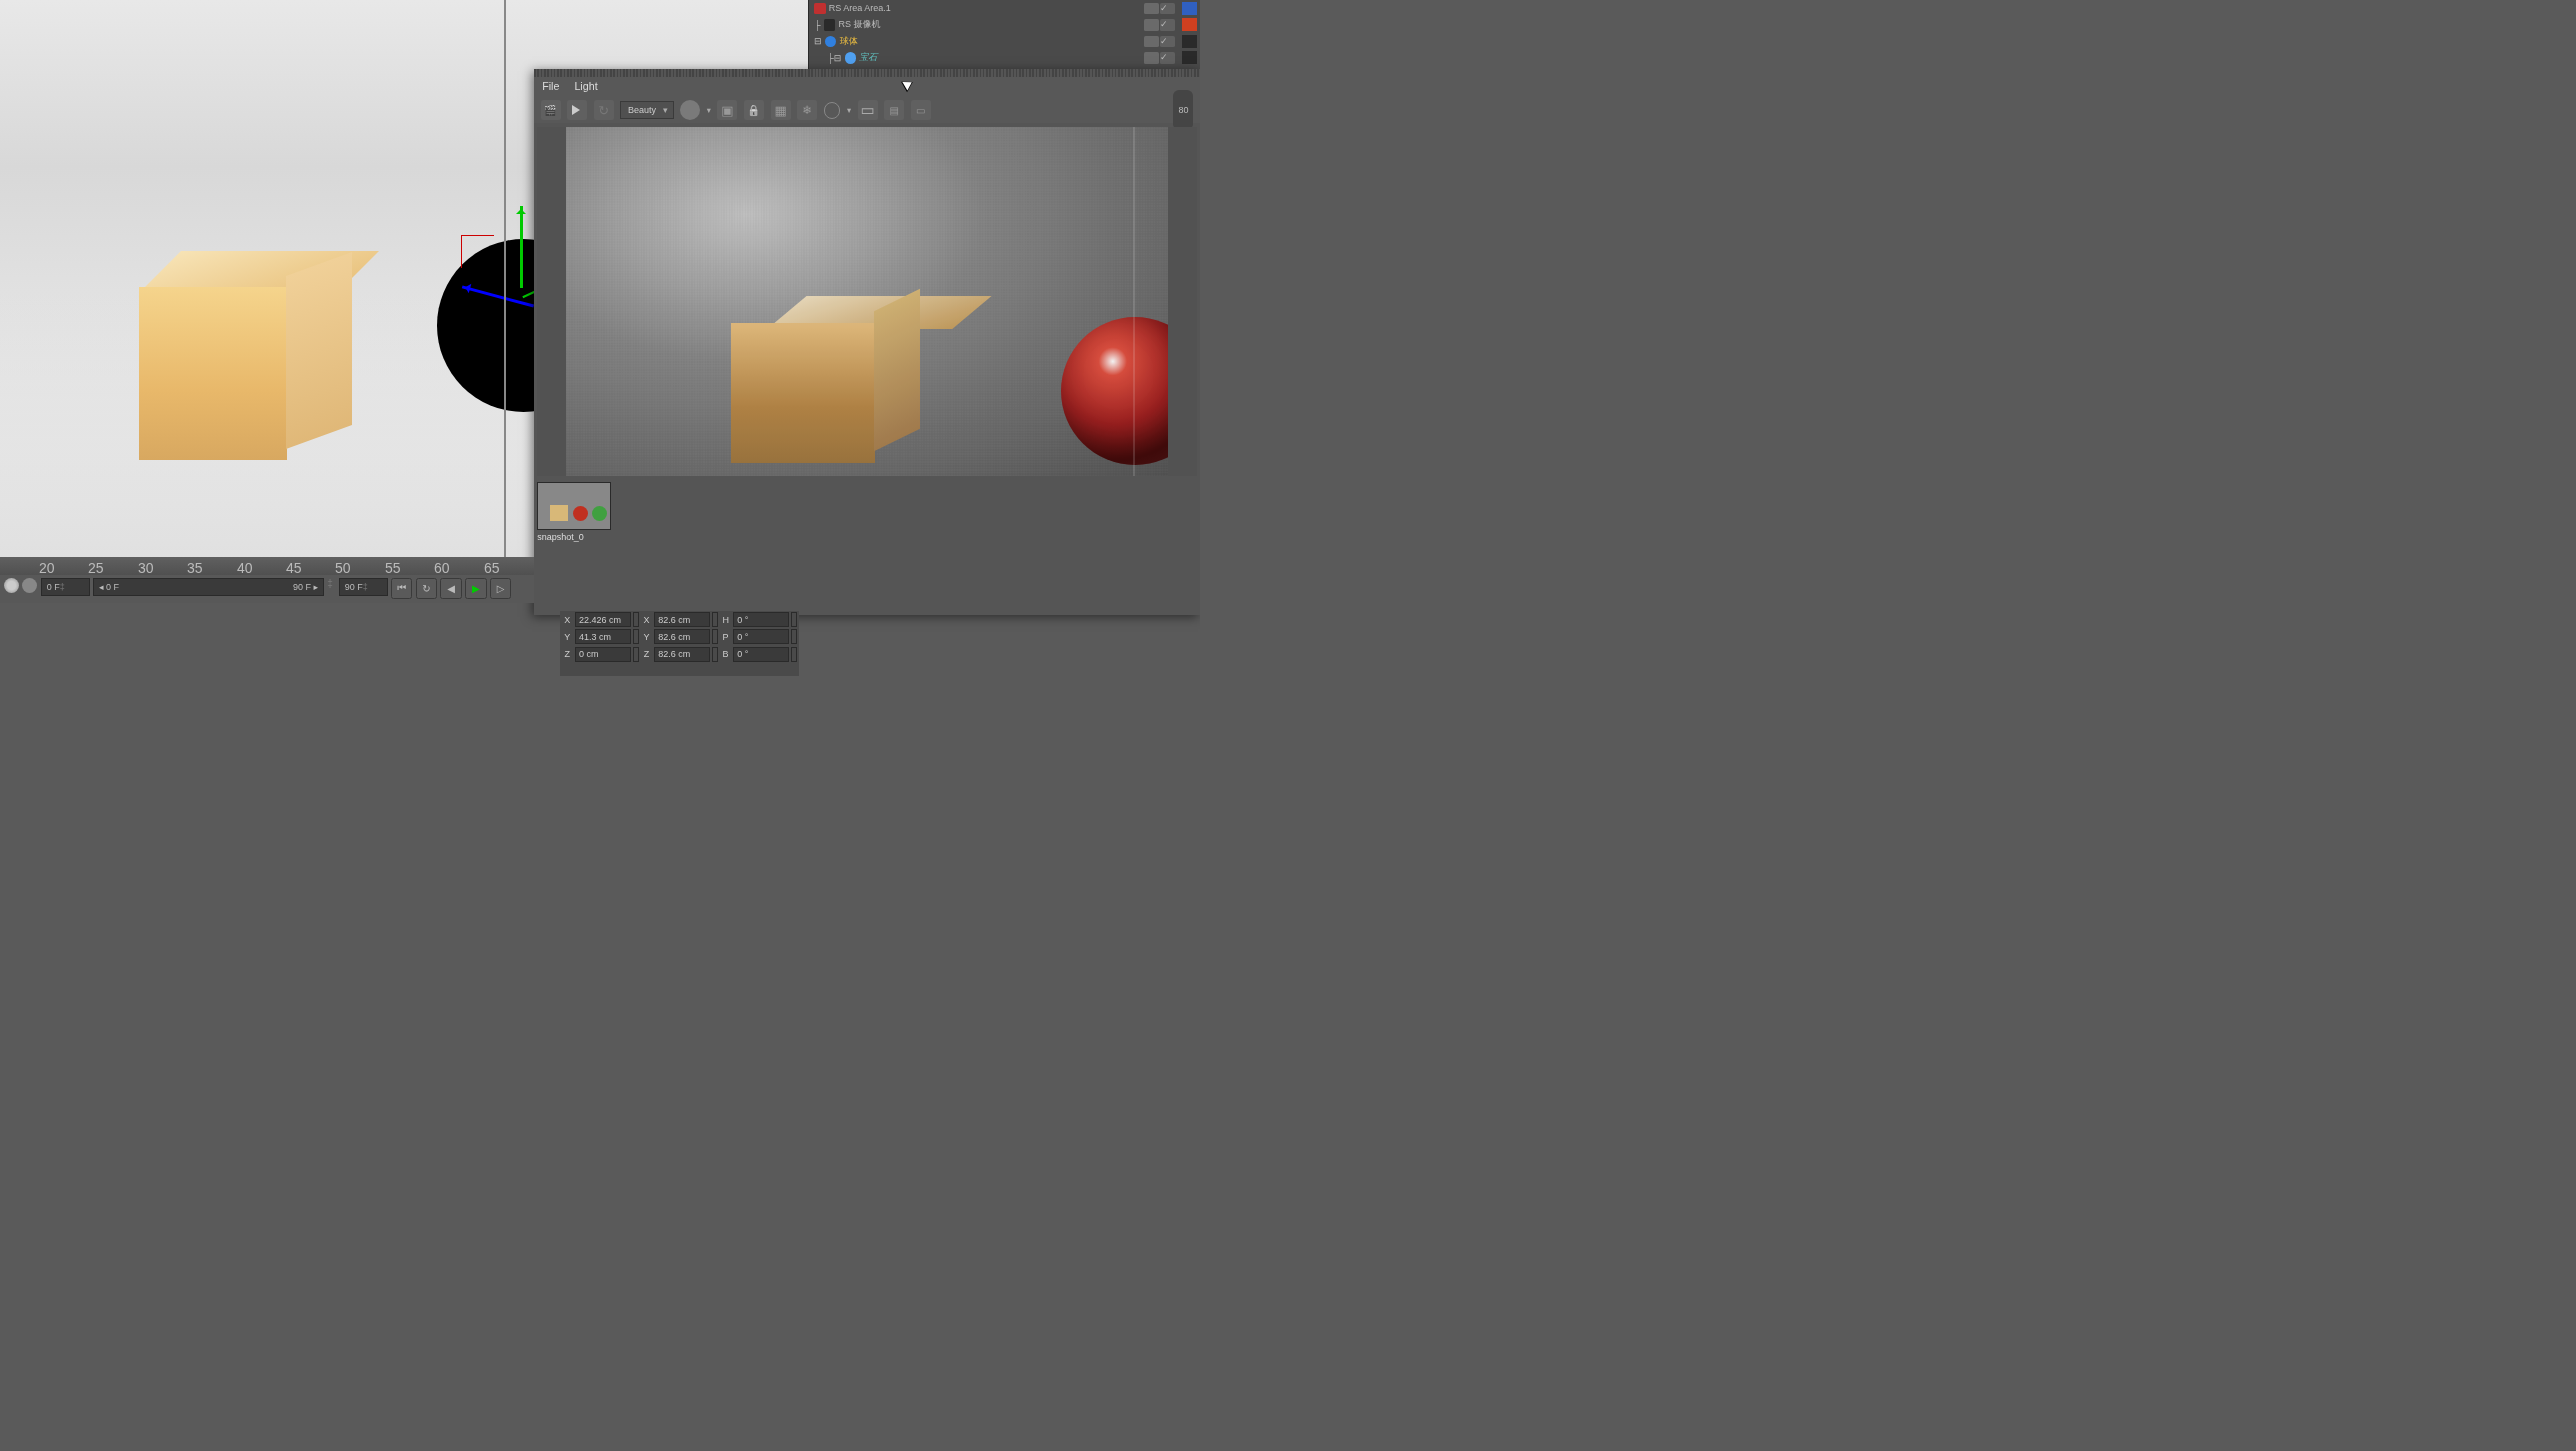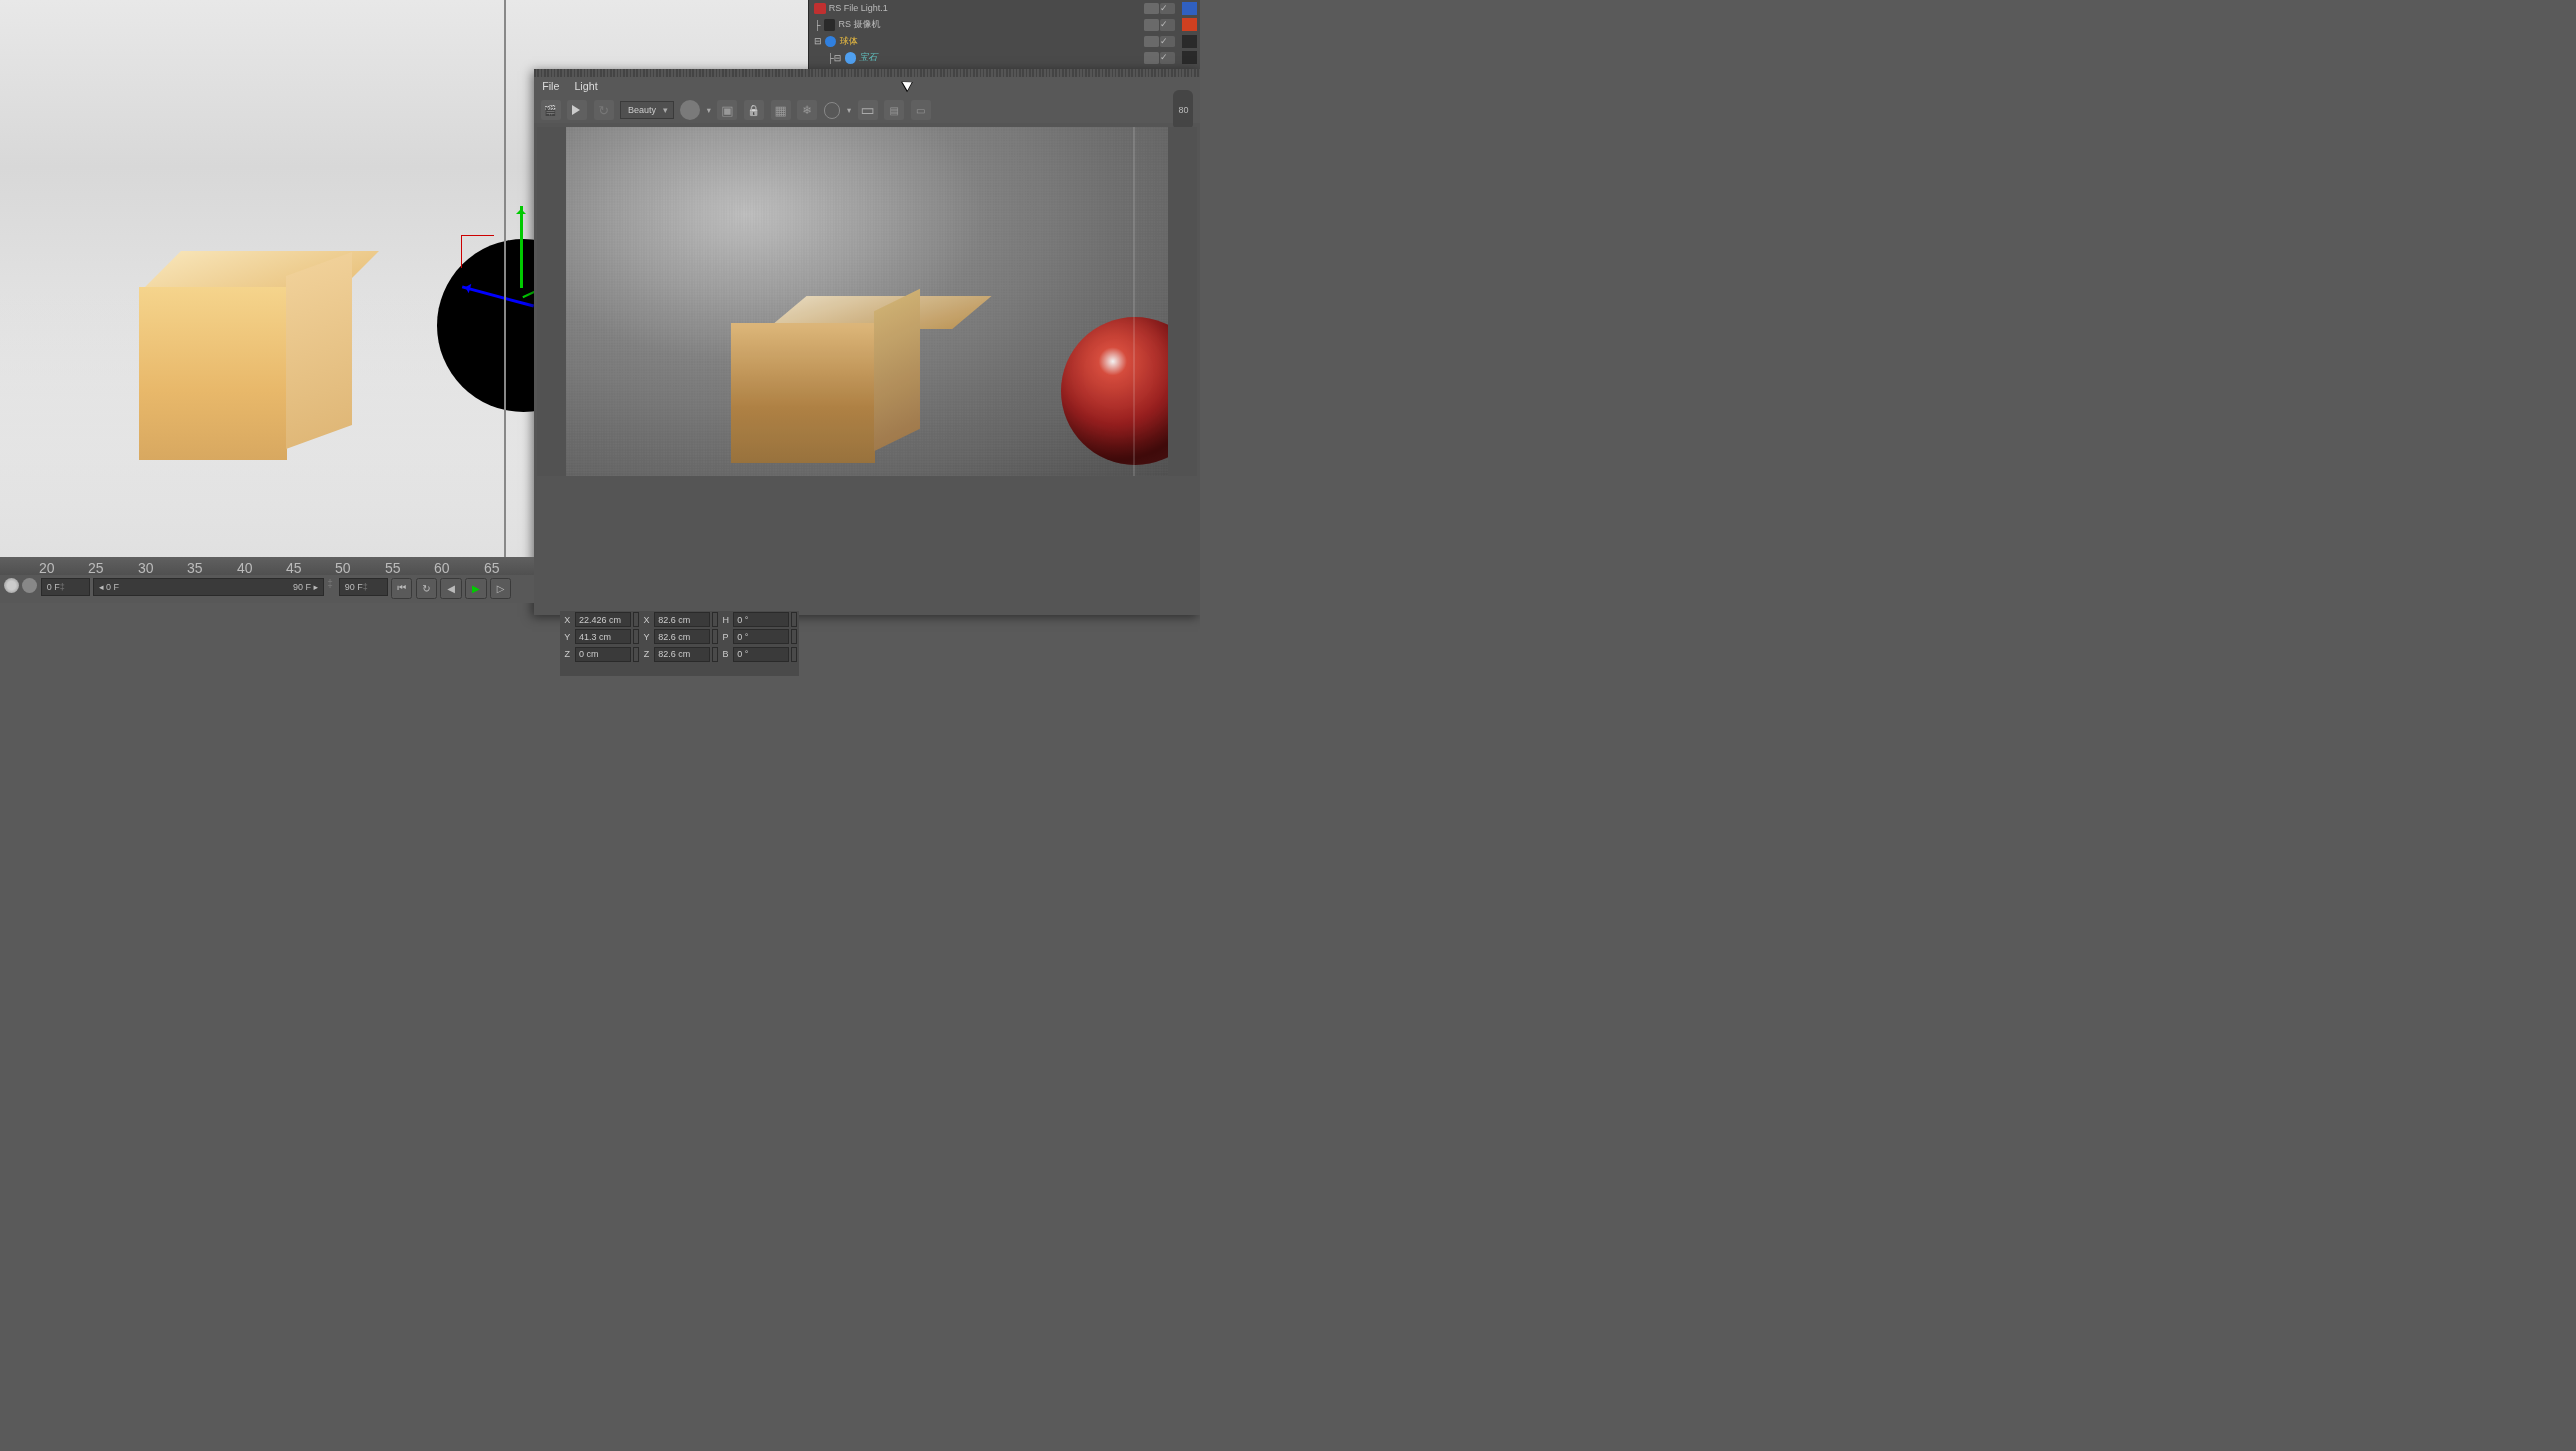--- a/index.html
+++ b/index.html
@@ -205,21 +205,21 @@
     <div class="axis-y"></div>
     <div class="axis-x"></div>
     <div class="axis-z"></div>
   </div>
   <div class="vert-divider"></div>
 </div>
 
 <div class="obj-panel">
   <div class="obj-row">
     <span class="obj-ico red"></span>
-    <span>RS File Light.1</span>
+    <span>RS Area Area.1</span>
     <span class="obj-tog">
         <span class="chk"></span>
         <span>✓</span>
       </span>
     <span class="obj-end blue"></span>
   </div>
   <div class="obj-row">
     <span>├</span>
     <span class="obj-ico dark"></span>
     <span>RS 摄像机</span>
@@ -284,20 +284,28 @@
     <div class="rs-render-img">
       <div class="render-cube">
         <div class="rtop"></div>
           <div class="rfront"></div>
           <div class="rside"></div>
       </div>
       <div class="render-sphere"></div>
       <div class="render-divider"></div>
     </div>
   </div>
+  <div class="rs-snapshots">
+    <div class="snap-item">
+      <div class="snap-thumb">
+          <div class="snap-green"></div>
+        </div>
+      <div class="snap-label">snapshot_0</div>
+    </div>
+  </div>
 </div>
 
 <div class="timeline">
   <div class="tl-ruler">
     <span class="tl-tick" style="left:39px">20</span>
     <span class="tl-tick" style="left:88px">25</span>
     <span class="tl-tick" style="left:138px">30</span>
     <span class="tl-tick" style="left:187px">35</span>
     <span class="tl-tick" style="left:237px">40</span>
     <span class="tl-tick" style="left:286px">45</span>

